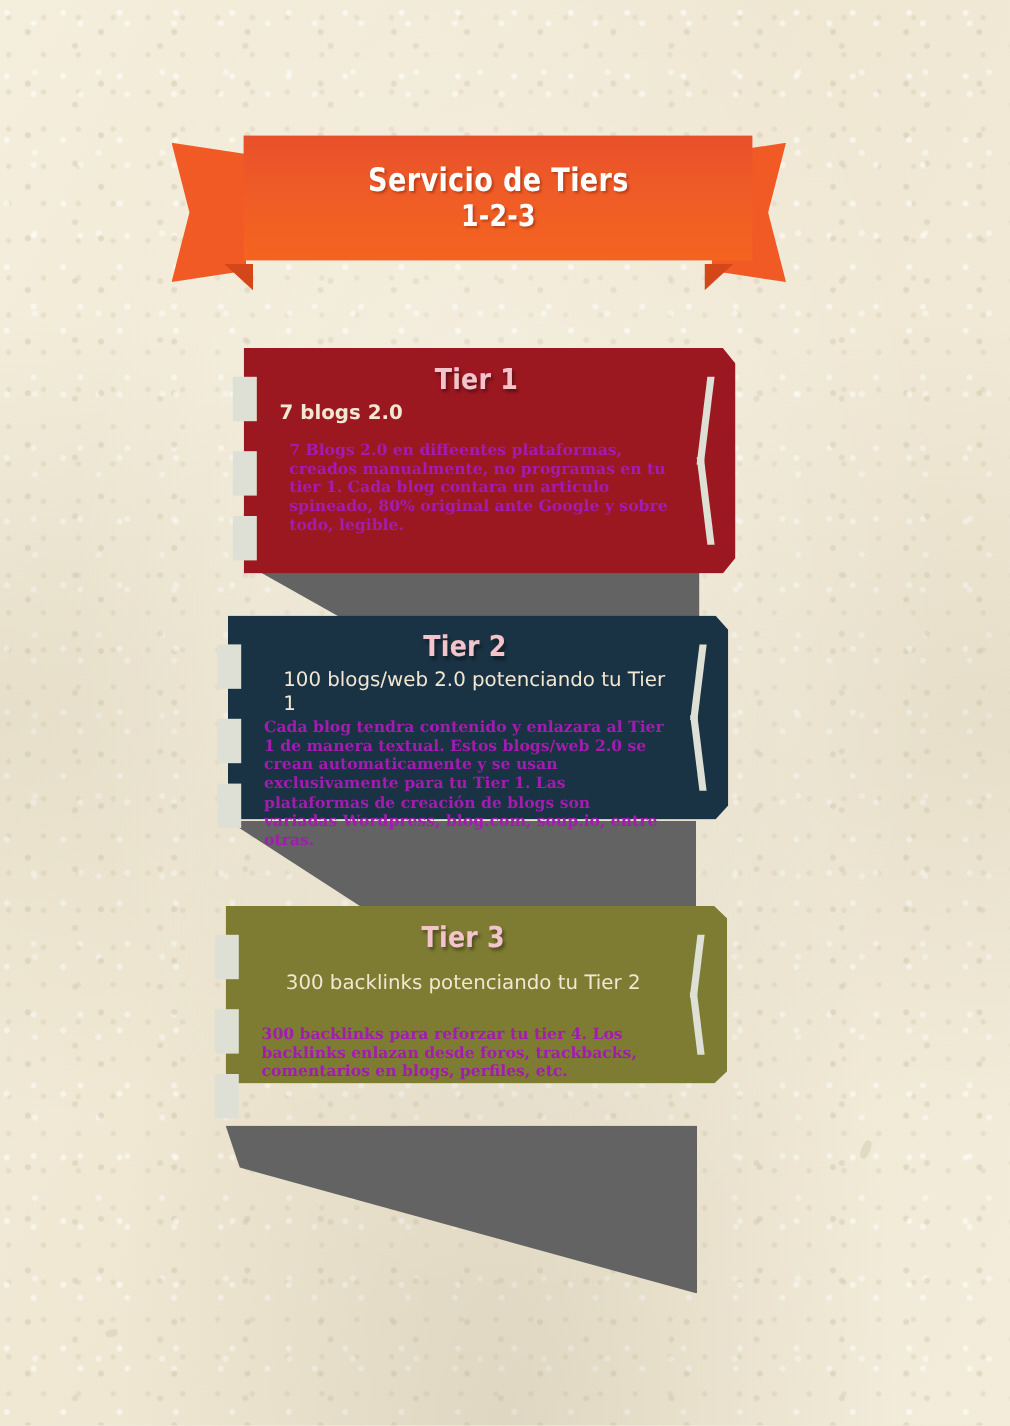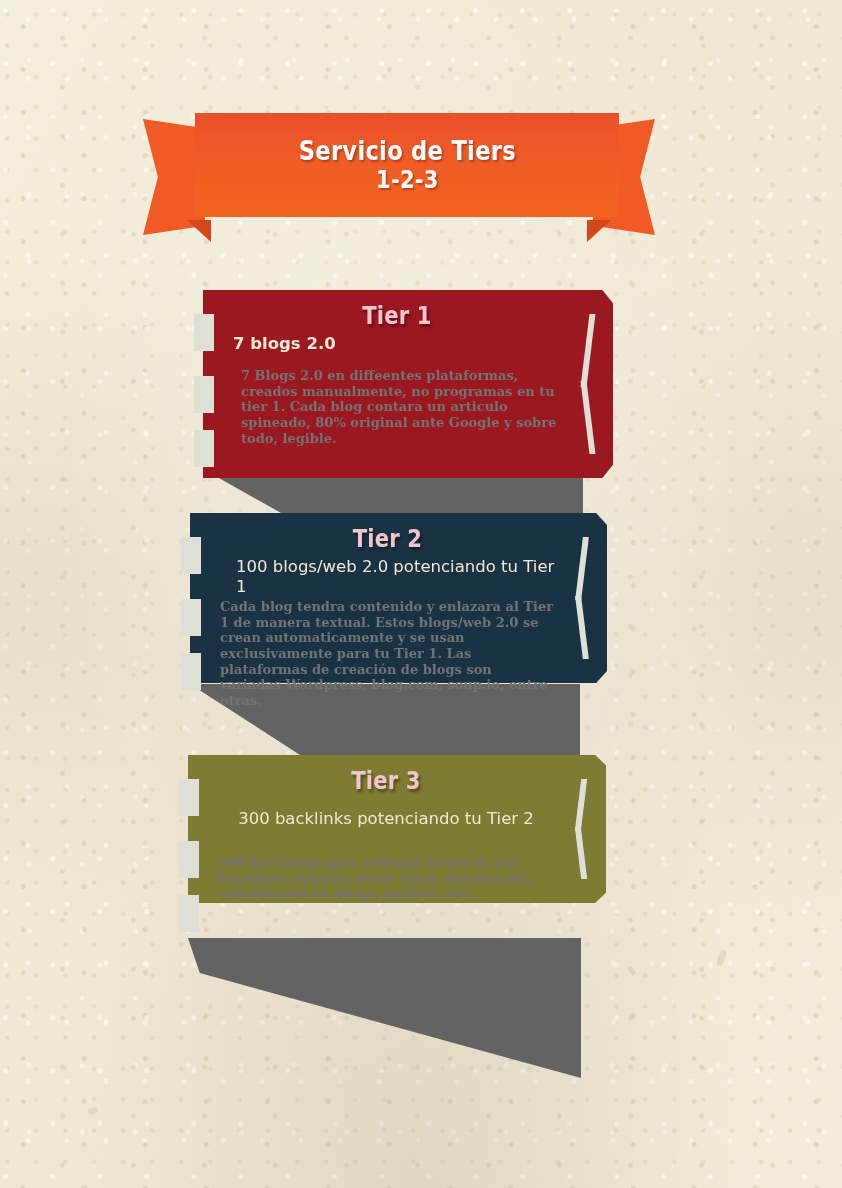--- a/index.html
+++ b/index.html
@@ -70,21 +70,21 @@
     position:absolute;
     bottom:-1px;
     width:24px; height:22px;
     background:#d4471a;
   }
   #ribbon-fold-left  { left:44px;  clip-path: polygon(0 0, 100% 0, 100% 100%); }
   #ribbon-fold-right { right:44px; clip-path: polygon(0 0, 100% 0, 0 100%); }
 
   #ribbon-body {
     position:absolute;
-    left:52px; top:0;
+    left:60px; top:0;
     width:424px; height:104px;
     background:linear-gradient(180deg, #e8502a 0%, #ef5b27 42%, #f4641f 100%);
     display:flex; align-items:center; justify-content:center;
     z-index:2;
   }
   #banner-title {
     text-align:center;
     color:#ffffff;
     font-family:"DejaVu Sans", sans-serif;
     font-weight:bold;
@@ -182,21 +182,21 @@
   }
   #card-1 .tier-subtitle { text-align:left;font-weight:bold; }
   #card-2 .tier-subtitle { text-align:left; padding-left:16px; margin-bottom:2px; }
   #card-3 .tier-subtitle { text-align:center; margin-top:14px; }
 
   .tier-desc {
     font-family:"DejaVu Serif", serif;
     font-weight:bold;
     font-size:13px;
     line-height:1.2;
-    color:#737373;
+    color:#a21caf;
   }
   #card-1 .tier-desc { margin-top:14px; padding-left:8px; }
   #card-2 .tier-desc { margin-top:2px; padding-left:0px; }
   #card-3 .tier-desc { margin-top:26px; padding-left:0px; }
 </style>
 </head>
 <body>
 
 <div id="paper">
   <div id="paper-speck-a"></div>
@@ -259,15 +259,15 @@
   <div class="tab t1"></div>
   <div class="tab t2"></div>
   <div class="tab t3"></div>
   <div class="chevron">
     <i class="up"></i>
       <i class="down"></i>
   </div>
   <div class="card-content">
     <div class="tier-heading">Tier 3</div>
     <div class="tier-subtitle">300 backlinks potenciando tu Tier 2</div>
-    <div class="tier-desc">300 backlinks para reforzar tu tier 6. Los backlinks enlazan desde foros, trackbacks, comentarios en blogs, perfiles, etc.</div>
+    <div class="tier-desc">300 backlinks para reforzar tu tier 4. Los backlinks enlazan desde foros, trackbacks, comentarios en blogs, perfiles, etc.</div>
   </div>
 </div>
 
 </body></html>

